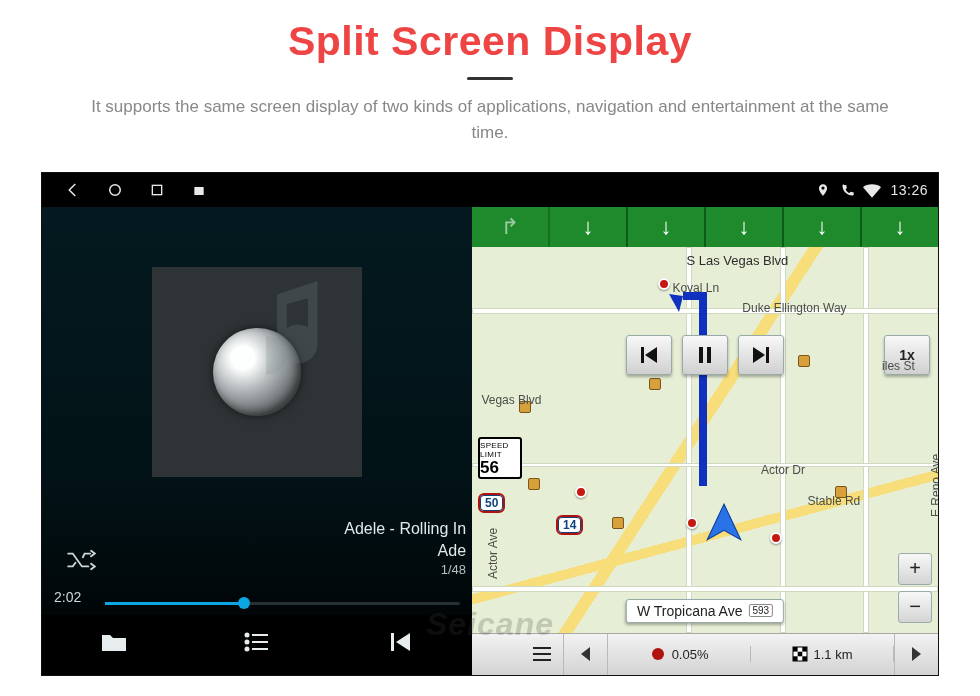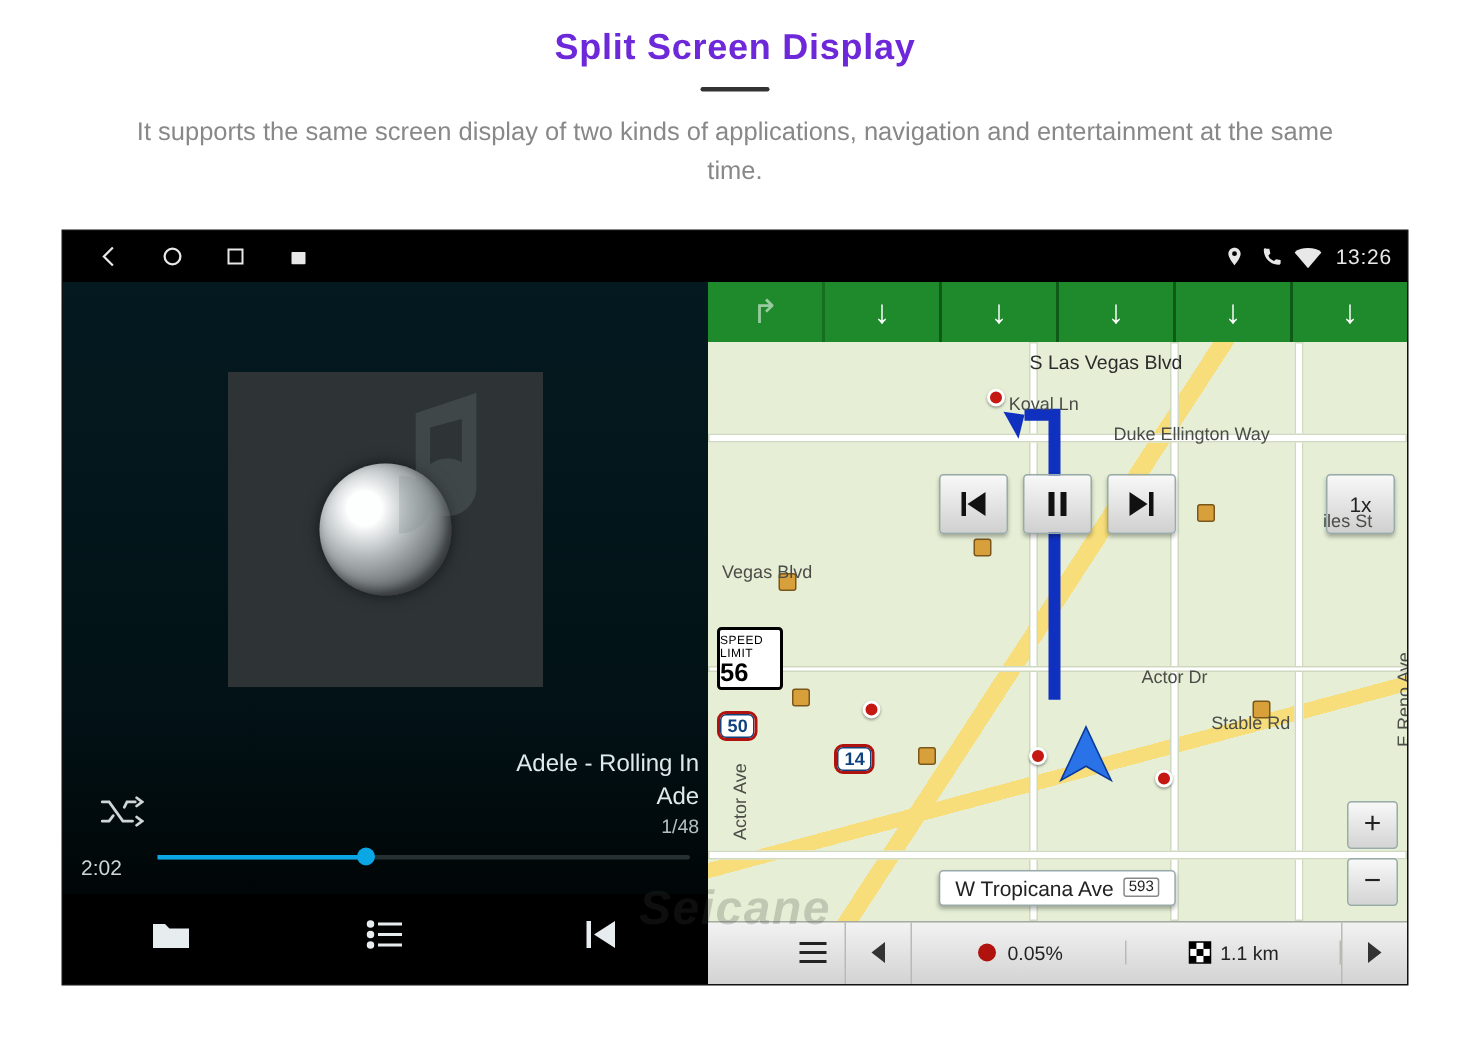--- a/index.html
+++ b/index.html
@@ -8,24 +8,24 @@
     height: 696px;
     font-family: Arial, Helvetica, sans-serif;
     background: #fff;
     overflow: hidden;
   }
   .heading {
     text-align: center;
     padding-top: 18px;
   }
   .heading h1 {
-    font-size: 24px;
+    font-size: 41px;
     font-weight: 700;
     letter-spacing: .5px;
-    color: #6d28d9;
+    color: #ef4444;
   }
   .heading .rule {
     width: 46px;
     height: 3px;
     background: #333;
     margin: 12px auto 14px;
     border-radius: 2px;
   }
   .heading p {
     color: #888;
@@ -98,21 +98,21 @@
     font-size: 16px;
     line-height: 1.35;
     display:flex;
     align-items:flex-end;
   }
   .trackinfo .shuffle { width:66px; text-align:center; font-size:22px; color:#c4d0d2; }
   .trackinfo .meta { flex:1; }
   .trackinfo .small { font-size:13px; color:#b5bfc1; }
 
   .progress {
-    display:flex; align-items:flex-start; gap:24px;
+    display:flex; align-items:flex-end; gap:24px;
     padding: 6px 12px 10px;
     color:#cfd6d8; font-size:14px;
   }
   .progress .bar {
     flex:1; height:3px; background:#263134; position:relative; border-radius:2px;
   }
   .progress .fill {
     position:absolute; left:0; top:0; bottom:0;
     width: 39%;
     background:#0aa7e4;
@@ -178,21 +178,21 @@
     display:flex; gap:10px;
   }
   .controls .cbtn, .speedbtn {
     width:46px; height:40px;
     background: linear-gradient(#f8f8f8,#d0d0d0);
     border:1px solid #9aa; border-radius:3px;
     display:flex; align-items:center; justify-content:center;
     box-shadow: 0 2px 3px rgba(0,0,0,.3);
     font-size:18px; color:#222; cursor:pointer;
   }
-  .speedbtn { position:absolute; right:8px; top:88px; font-size:14px; font-weight:400; }
+  .speedbtn { position:absolute; right:8px; top:88px; font-size:14px; font-weight:700; }
 
   .speedlimit {
     position:absolute; left:6px; top:190px;
     width:44px; background:#fff; border:2px solid #000; border-radius:3px;
     text-align:left; padding:2px 0 1px;
   }
   .speedlimit .t1{font-size:8px; letter-spacing:.3px;}
   .speedlimit .t2{font-size:8px; letter-spacing:.3px;}
   .speedlimit .v {font-size:17px; font-weight:700; line-height:1;}
 

